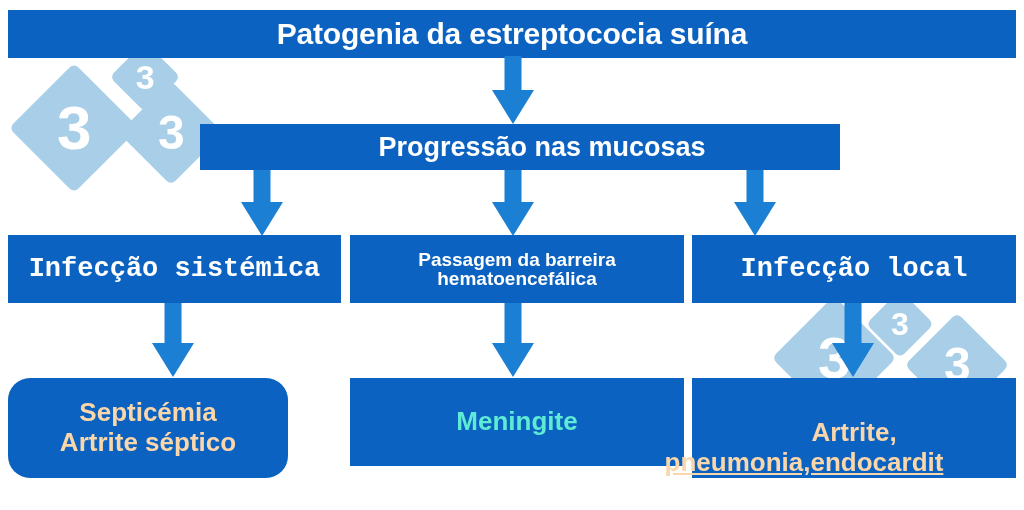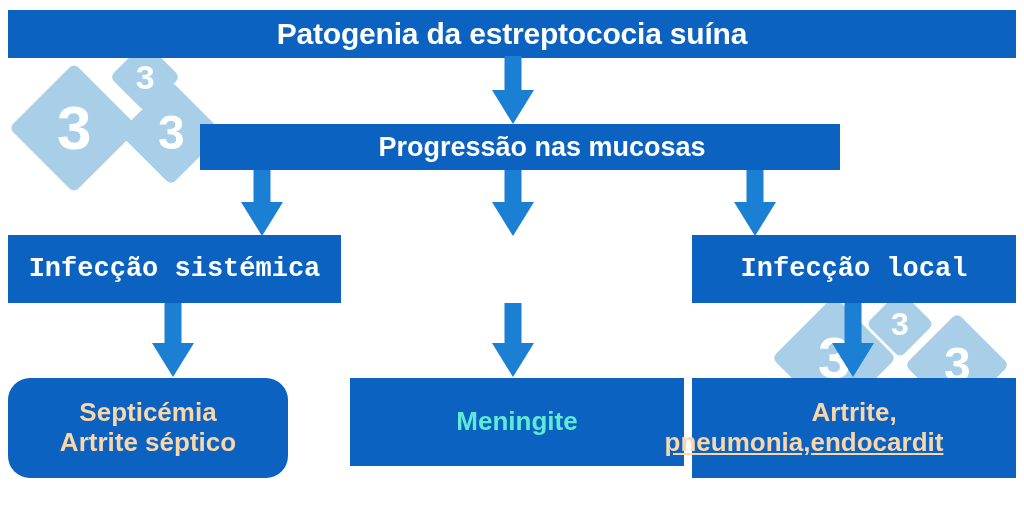--- a/index.html
+++ b/index.html
@@ -95,20 +95,21 @@
     left: 350px; top: 378px; width: 334px; height: 88px;
     font-size: 26px;
     color: #5eead4;
   }
   .node-art {
     left: 692px; top: 378px; width: 324px; height: 100px;
     font-size: 26px;
     color: #fad6ab;
     line-height: 1.15;
     overflow: visible;
+    align-items: flex-end;
   }
   .node-art .overflow-text {
     white-space: nowrap;
     display: block;
     text-decoration: underline;
   }
 
   
   .arrow {
     position: absolute;
@@ -177,20 +178,26 @@
     <div class="shaft" style="width:17px; height:34px;"></div>
     <div class="head" style="top:32px;"></div>
   </div>
   <div class="arrow" style="left:734px; top:170px; width:42px; height:66px;">
     <div class="shaft" style="width:17px; height:34px;"></div>
     <div class="head" style="top:32px;"></div>
   </div>
 
   <div class="node node-sist">Infecção sistémica</div>
 
+  <div class="node node-barr wrap">
+    <div>
+      <div>Passagem da barreira</div>
+      <div>hematoencefálica</div>
+    </div>
+  </div>
 
   <div class="node node-local">Infecção local</div>
 
   <div class="arrow" style="left:152px; top:303px; width:42px; height:76px;">
     <div class="shaft" style="width:17px; height:42px;"></div>
     <div class="head" style="top:40px;"></div>
   </div>
   <div class="arrow" style="left:492px; top:303px; width:42px; height:76px;">
     <div class="shaft" style="width:17px; height:42px;"></div>
     <div class="head" style="top:40px;"></div>

